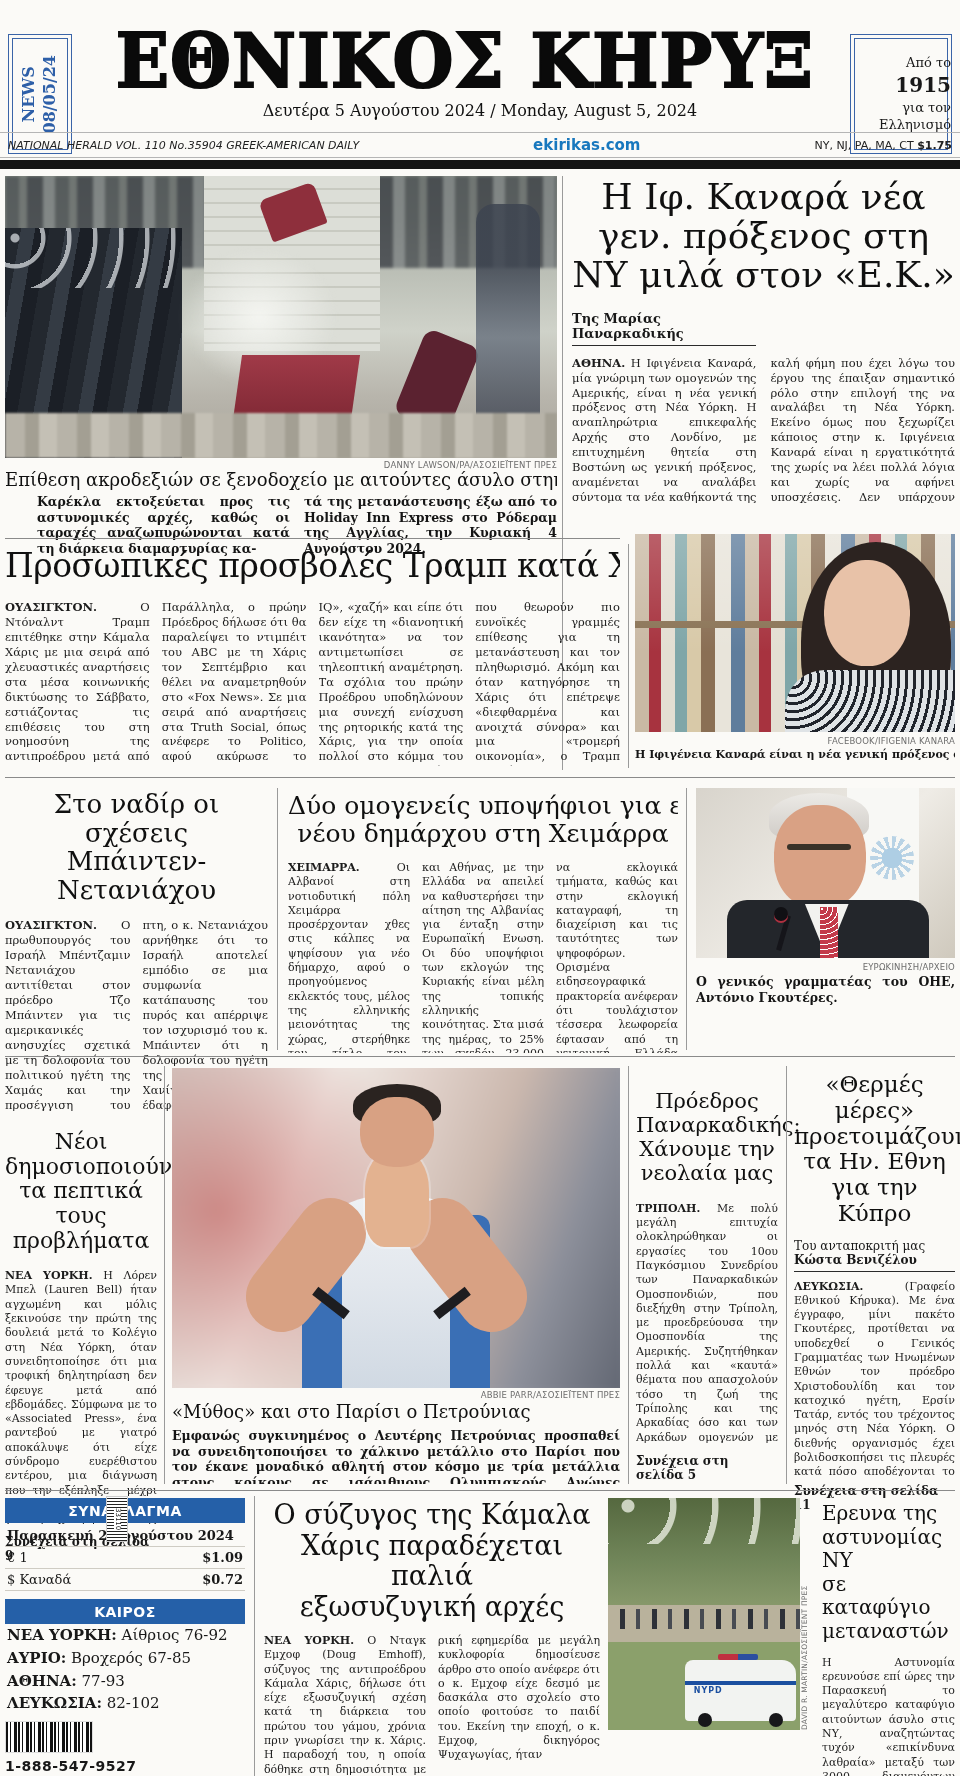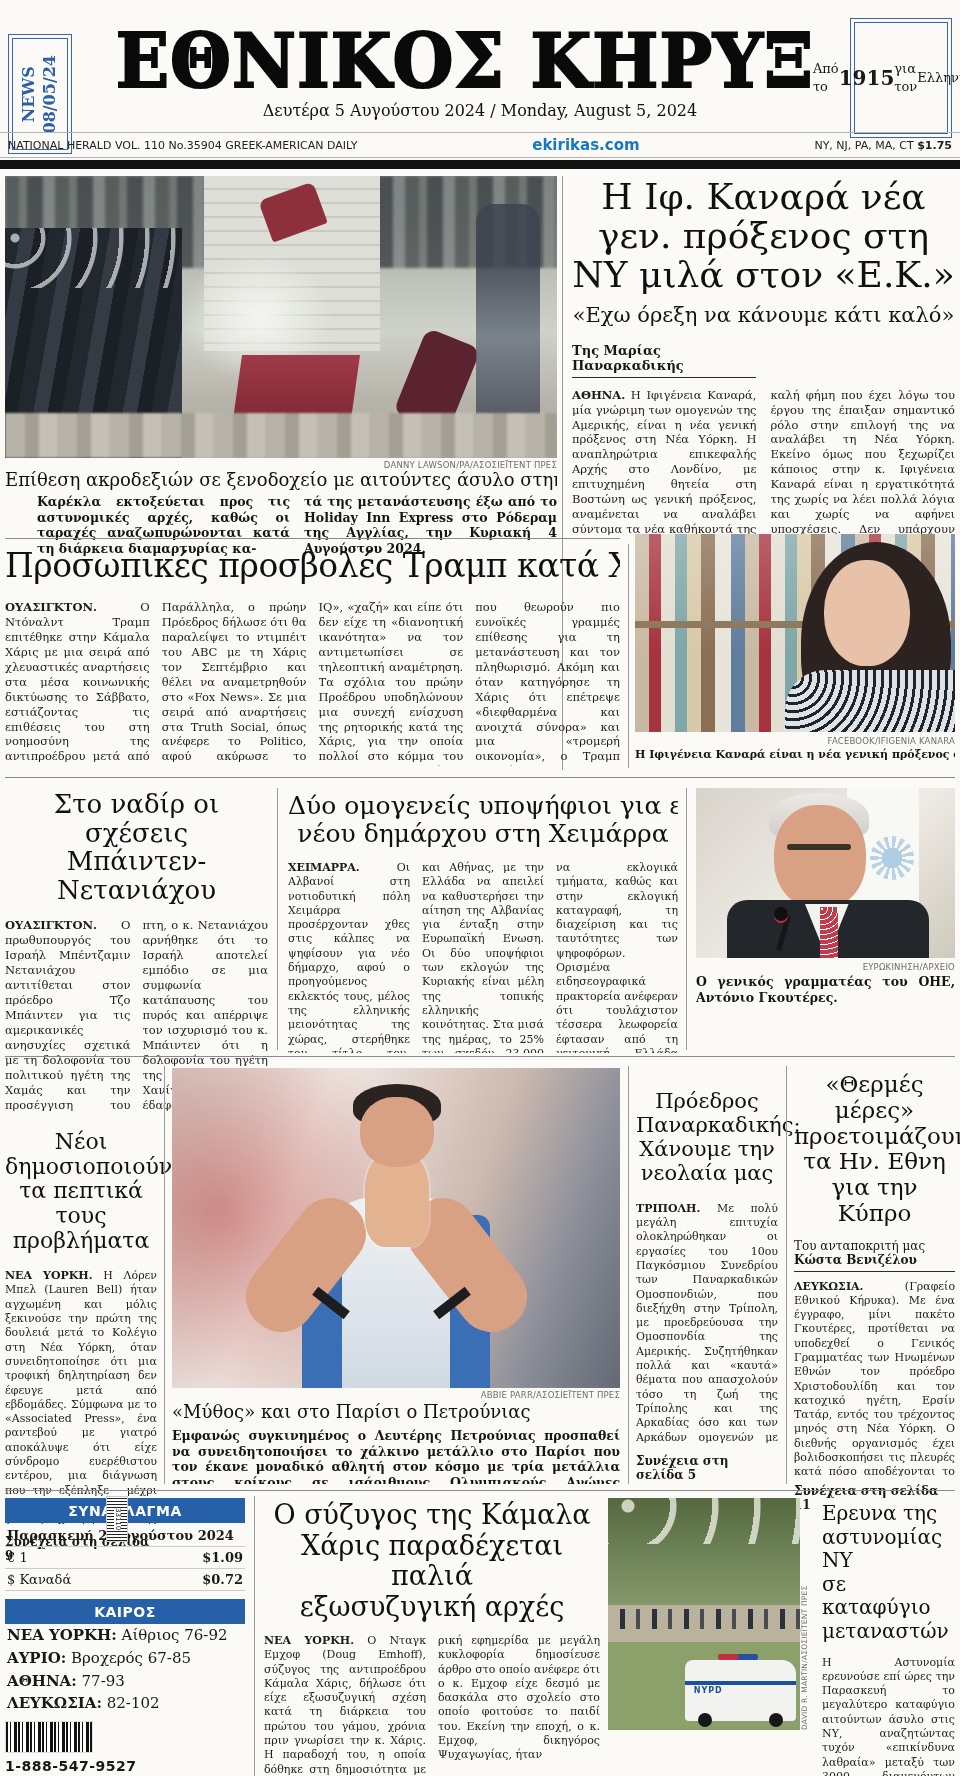--- a/index.html
+++ b/index.html
@@ -37,29 +37,29 @@
     <div style="writing-mode:vertical-rl;transform:rotate(180deg);color:#2d5fa8;font-weight:bold;font-size:16px;line-height:1.3;text-align:center;">
       <div>NEWS</div>
       <div>08/05/24</div>
     </div>
   </div>
 
   <div class="abs" style="left:90px;right:120px;top:16px;text-align:center;font-weight:bold;font-size:70px;letter-spacing:1px;color:#0a0a0a;-webkit-text-stroke:2px #0a0a0a;transform:scaleY(1.08);transform-origin:top;white-space:nowrap;">ΕΘΝΙΚΟΣ ΚΗΡΥΞ</div>
 
   <div class="abs" style="left:200px;right:200px;top:101px;text-align:center;font-size:16px;color:#111;">Δευτέρα 5 Αυγούστου 2024 / Monday, August 5, 2024</div>
 
-  <div class="abs badge" style="right:8px;top:18px;width:100px;height:118px;display:flex;flex-direction:row;align-items:center;justify-content:center;line-height:1.35;">
+  <div class="abs badge" style="right:8px;top:34px;width:100px;height:118px;display:flex;flex-direction:column;align-items:flex-end;justify-content:center;line-height:1.35;">
     <div style="font-size:13px;">Από το</div>
     <div style="font-size:20px;font-weight:bold;">1915</div>
     <div style="font-size:13px;">για τον</div>
     <div style="font-size:13px;">Ελληνισμό</div>
   </div>
 
   <div class="abs" style="left:0;right:0;top:132px;height:24px;border-top:1px solid #b5b5b5;border-bottom:1px solid #b5b5b5;display:flex;align-items:center;justify-content:space-between;padding:0 8px;">
-    <span class="sans" style="font-size:11px;color:#222;">NATIONAL HERALD VOL. 110  No.35904 GREEK-AMERICAN DAILY</span>
+    <span class="sans" style="font-size:11px;color:#222;font-style:italic;">NATIONAL HERALD VOL. 110  No.35904 GREEK-AMERICAN DAILY</span>
     <span class="sans" style="font-size:15px;font-weight:bold;color:#1878be;">ekirikas.com</span>
     <span class="sans" style="font-size:11px;color:#222;">
       <span>NY, NJ, PA, MA, CT</span>
       <b>$1.75</b>
     </span>
   </div>
   <div class="abs" style="left:0;right:0;top:160px;height:9px;background:#141414;"></div>
 
   <div class="photo" style="left:5px;top:176px;width:552px;height:282px;background:linear-gradient(180deg,#8a9288 0%,#9aa096 16%,#b9bdb4 32%,#cfd2c9 55%,#b8b5ac 78%,#a8a49a 100%);">
     <div class="abs" style="left:0;top:0;width:100%;height:92px;background:repeating-linear-gradient(90deg,#4a4f52 0 14px,#6a6f6e 14px 22px,#3a3e44 22px 38px,#7d8283 38px 50px);opacity:.8;filter:blur(1.5px);"></div>
@@ -81,21 +81,20 @@
   </div>
 
   <div class="vrule" style="left:562px;top:176px;height:594px;"></div>
 
   <div class="abs" style="left:572px;top:178px;width:383px;">
     <div class="hl center" style="font-size:36px;line-height:1.08;">
       <div>Η Ιφ. Καναρά νέα</div>
       <div>γεν. πρόξενος στη</div>
       <div>ΝΥ μιλά στον «Ε.Κ.»</div>
     </div>
-    <div class="center" style="font-size:21px;margin-top:8px;color:#141414;">«Εχω όρεξη να κάνουμε κάτι καλό»</div>
     <div class="bl-line" style="width:184px;font-weight:bold;font-size:13px;margin-top:16px;">Της Μαρίας Παναρκαδικής</div>
     <div class="cols" style="gap:14px;margin-top:10px;">
       <div class="col jtext" style="flex:1;height:148px;">
         <b class="city">ΑΘΗΝΑ.</b> <span>Η Ιφιγένεια Καναρά, μία γνώριμη των ομογενών της Αμερικής, είναι η νέα γενική πρόξενος στη Νέα Υόρκη. Η αναπληρώτρια επικεφαλής Αρχής στο Λονδίνο, με επιτυχημένη θητεία στη Βοστώνη ως γενική πρόξενος, αναμένεται να αναλάβει σύντομα τα νέα καθήκοντά της στη Νέα Υόρκη. Η εμπειρία της από Λονδίνο και Βοστώνη και κυρίως η πολύ</span>
       </div>
       <div class="col jtext" style="flex:1;height:148px;">
         <span>καλή φήμη που έχει λόγω του έργου της έπαιξαν σημαντικό ρόλο στην επιλογή της να αναλάβει τη Νέα Υόρκη. Εκείνο όμως που ξεχωρίζει κάποιος στην κ. Ιφιγένεια Καναρά είναι η εργατικότητά της χωρίς να λέει πολλά λόγια και χωρίς να αφήνει υποσχέσεις. Δεν υπάρχουν «θα», δεν υπάρχουν δεσμεύσεις, ούτε φυσικά ωραία και μεγάλα λόγια.</span>
         
       </div>
     </div>

